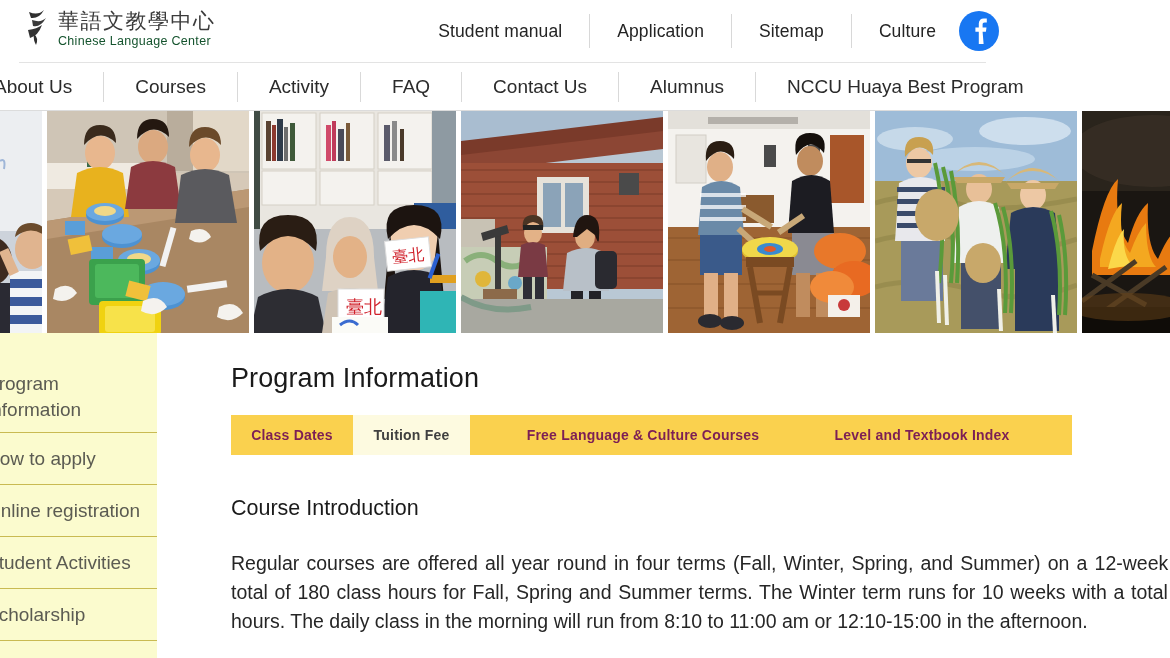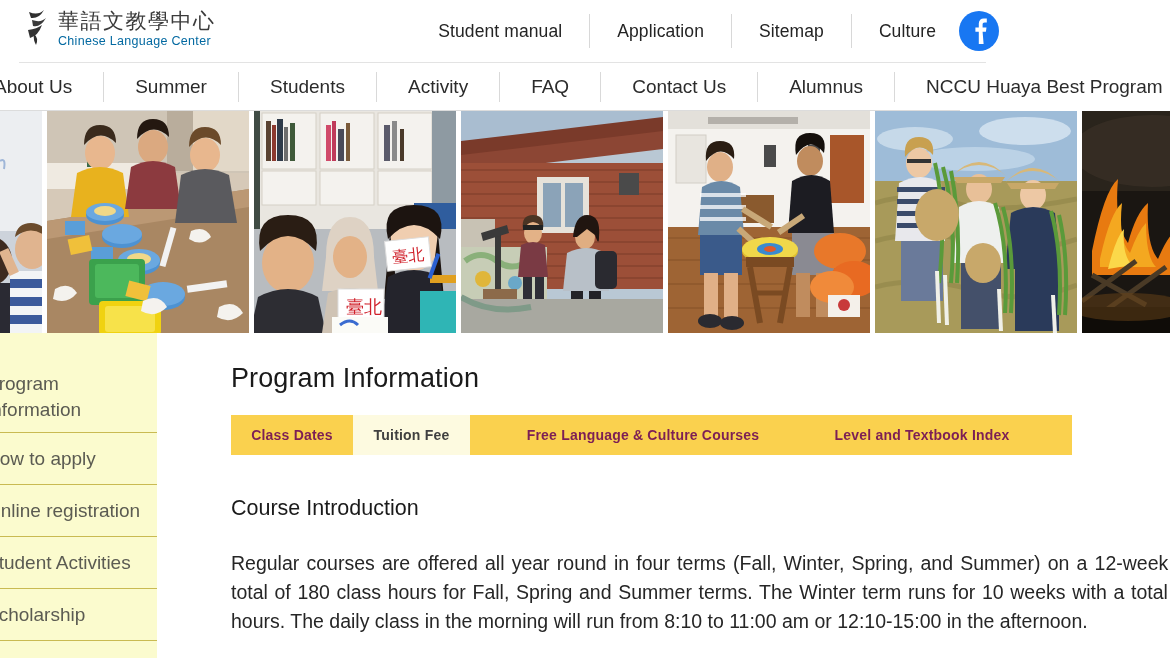--- a/index.html
+++ b/index.html
@@ -27,21 +27,21 @@
     position:relative; flex:none;
   }
   .logo-mark svg { display:block; }
   .logo-text { line-height:1; padding-top:2px; }
   .logo-cn {
     font-size:21px; letter-spacing:1.5px; color:#3b3b3b;
     font-family:"DejaVu Sans", sans-serif; font-weight:400;
     display:block; white-space:nowrap;
   }
   .logo-en {
-    font-size:12.5px; color:#0369a1; letter-spacing:0.3px;
+    font-size:12.5px; color:#14532d; letter-spacing:0.3px;
     display:block; margin-top:3px; white-space:nowrap;
   }
 
   .toplinks {
     position:absolute; right:0; top:0; height:62px;
     display:flex; align-items:center;
   }
   .toplink {
     font-size:17.5px; color:#242424; letter-spacing:0.1px;
     padding:0 27px; height:34px; line-height:34px;
@@ -156,22 +156,21 @@
       <svg width="42" height="42" viewBox="0 0 42 42">
         <circle cx="21" cy="21" r="20" fill="#1877F2"></circle>
         <path d="M24.6 21.8h3.3l.6-4.4h-3.9v-2.7c0-1.3.4-2.2 2.2-2.2h2V8.6c-.4-.06-1.6-.18-3-.18-3 0-5 1.8-5 5.2v3.78h-3.4v4.4h3.4V34h4.8z" fill="#ffffff"></path>
       </svg>
     </div>
   </div>
 </div>
 
 <div class="mainnav">
   <div class="navitem">About Us</div>
-  <div class="navitem">Summer</div>
-  <div class="navitem">Students</div>
+  <div class="navitem">Courses</div>
   <div class="navitem">Activity</div>
   <div class="navitem">FAQ</div>
   <div class="navitem">Contact Us</div>
   <div class="navitem">Alumnus</div>
   <div class="navitem nb">NCCU Huaya Best Program</div>
 </div>
 
 <div class="banner">
 
   <div class="photo" style="width:72px;margin-left:-30px;">

